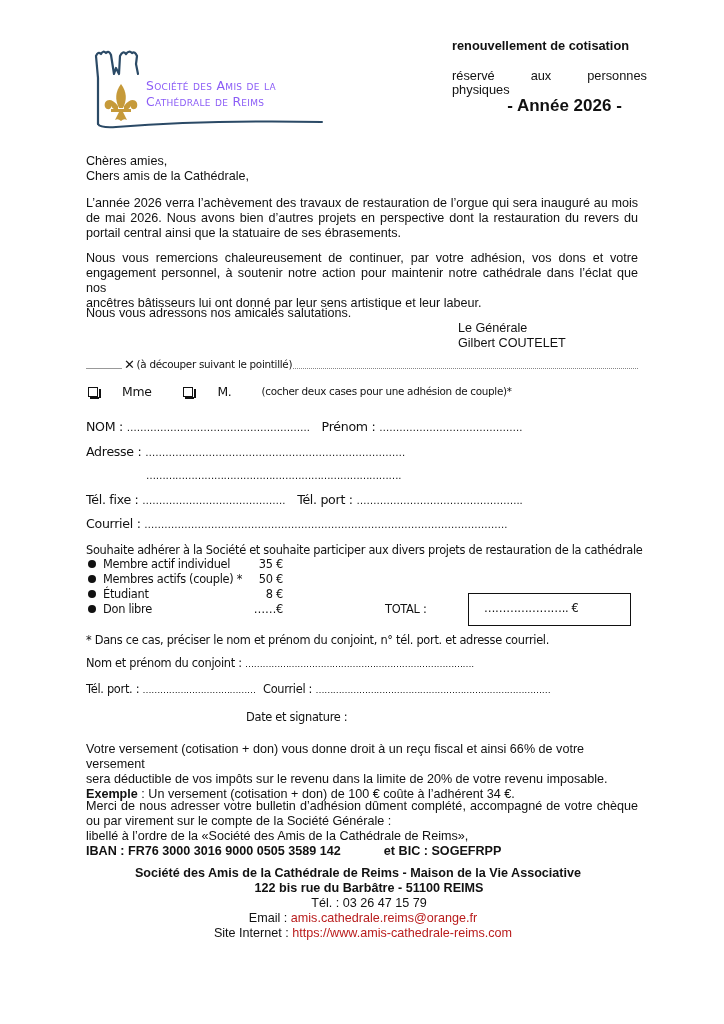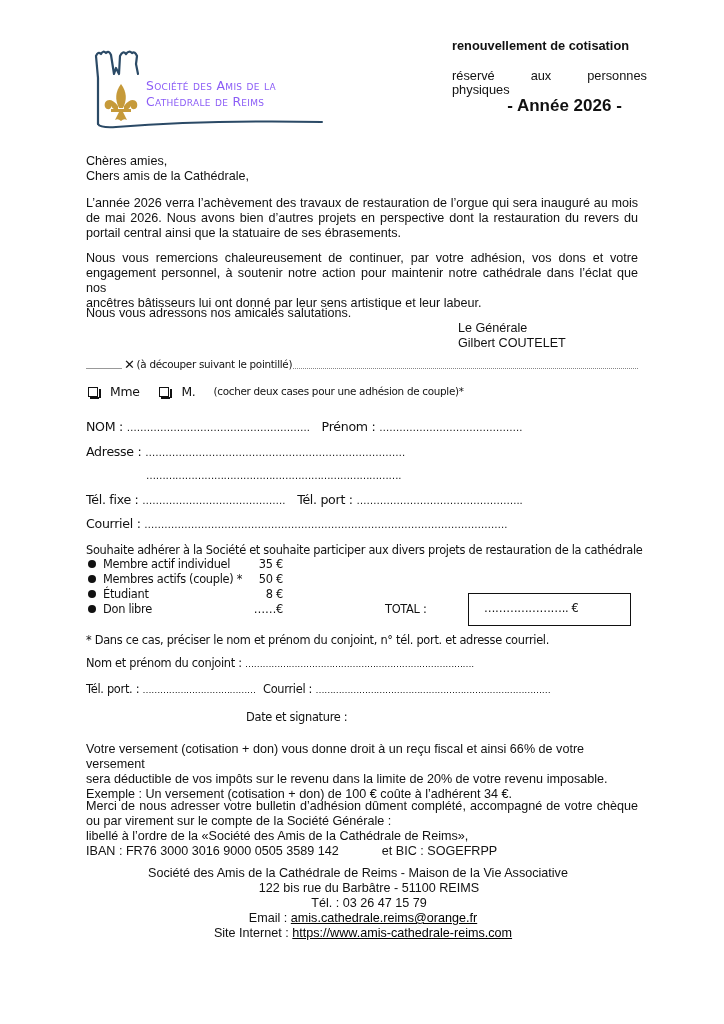--- a/index.html
+++ b/index.html
@@ -1,20 +1,20 @@
 <!DOCTYPE html>
 <html><head>
 <meta charset="utf-8">
 <style>
   html, body { margin: 0; padding: 0; background: #ffffff; }
   body { width: 724px; height: 1024px; position: relative; overflow: hidden; color: #111; }
   .abs { position: absolute; }
   .arial { font-family: "Liberation Sans", sans-serif; font-size: 12.6px; line-height: 15px; }
   .tah { font-family: "DejaVu Sans", sans-serif; font-size: 11.6px; line-height: 15px; letter-spacing: -0.3px; }
-  .bold { font-weight: normal; }
+  .bold { font-weight: bold; }
   .justify { text-align: justify; text-align-last: justify; }
   .dots { letter-spacing: 0px; }
 
   
   #logo { left: 86px; top: 42px; width: 240px; height: 88px; }
   .logo-text { font-family: "DejaVu Sans", sans-serif; color: #8b5cf6; font-size: 12.4px; letter-spacing: 0.3px; font-variant: small-caps; line-height: 16px; }
 
   
   #hdr { left: 452px; top: 38px; width: 195px; }
   #hdr .t1 { font-weight: bold; font-size: 12.8px; line-height: 16px; }
@@ -24,21 +24,21 @@
   .para { left: 86px; width: 552px; }
 
   .checkbox-box { display: inline-block; width: 8px; height: 8px; border: 1.6px solid #111; position: relative; vertical-align: middle; margin-right: 12px; }
   .checkbox-box::after { content: ""; position: absolute; right: -3.5px; top: 1px; width: 2px; height: 9px; background: #111; }
   .checkbox-box::before { content: ""; position: absolute; left: 1px; bottom: -3.5px; width: 9px; height: 2px; background: #111; }
 
   .bullet { display: inline-block; width: 8px; height: 8px; border-radius: 50%; background: #111; vertical-align: middle; margin-right: 7px; }
 
   #total-box { left: 468px; top: 593px; width: 163px; height: 33px; border: 1.6px solid #111; box-sizing: border-box; }
 
-  a.link { color: #000000; text-decoration: underline; }
+  a.link { color: #b91c1c; }
 </style>
 </head>
 <body>
 
 <div id="logo" class="abs">
   <svg width="240" height="88" viewBox="0 0 240 88" style="position:absolute;left:0;top:0;">
     <path d="M 12 82 L 12 36 L 10 14 Q 12 9 15 12 Q 17 8 20 11 Q 23 8 25 13 L 28 32 L 30 26 L 33 32 L 34 14 Q 37 8 40 12 Q 43 8 46 11 Q 49 9 51 14 L 50 22 L 52 32" fill="none" stroke="#2b4a66" stroke-width="2.2" stroke-linejoin="round" stroke-linecap="round"></path>
     <path d="M 12 82 Q 14 86 30 85 Q 120 78 236 80" fill="none" stroke="#2b4a66" stroke-width="2" stroke-linecap="round"></path>
   </svg>
   <svg width="40" height="42" viewBox="0 0 40 42" style="position:absolute;left:15px;top:40px;">
@@ -83,21 +83,21 @@
   <div>Gilbert COUTELET</div>
 </div>
 
 <div class="abs tah" style="left:86px;top:357px;width:552px;font-size:10.4px;display:flex;align-items:flex-end;">
   <span style="display:inline-block;width:36px;border-bottom:1px solid #999;margin-bottom:3px;"></span>
   <span style="font-size:13px;margin:0 2px 0 2px;">✕</span>
   <span>(à découper suivant le pointillé)</span>
   <span style="flex:1;border-bottom:1px dotted #888;margin-bottom:3px;margin-left:1px;"></span>
 </div>
 
-<div class="abs tah" style="left:88px;top:384px;font-size:12.4px;display:flex;align-items:center;">
+<div class="abs tah" style="left:88px;top:384px;font-size:12.4px;display:flex;align-items:center;gap:12px;">
   <span class="checkbox-box"></span>
   <span style="margin-right:20px;">Mme</span>
   <span class="checkbox-box"></span>
   <span style="margin-right:18px;">M.</span>
   <span style="font-size:10.4px;">(cocher deux cases pour une adhésion de couple)*</span>
 </div>
 
 <div class="abs tah" style="left:86px;top:419px;font-size:12.6px;">
   <span>NOM :</span>
   <span class="dots" style="font-size:10px;">……………………………………………….</span>

